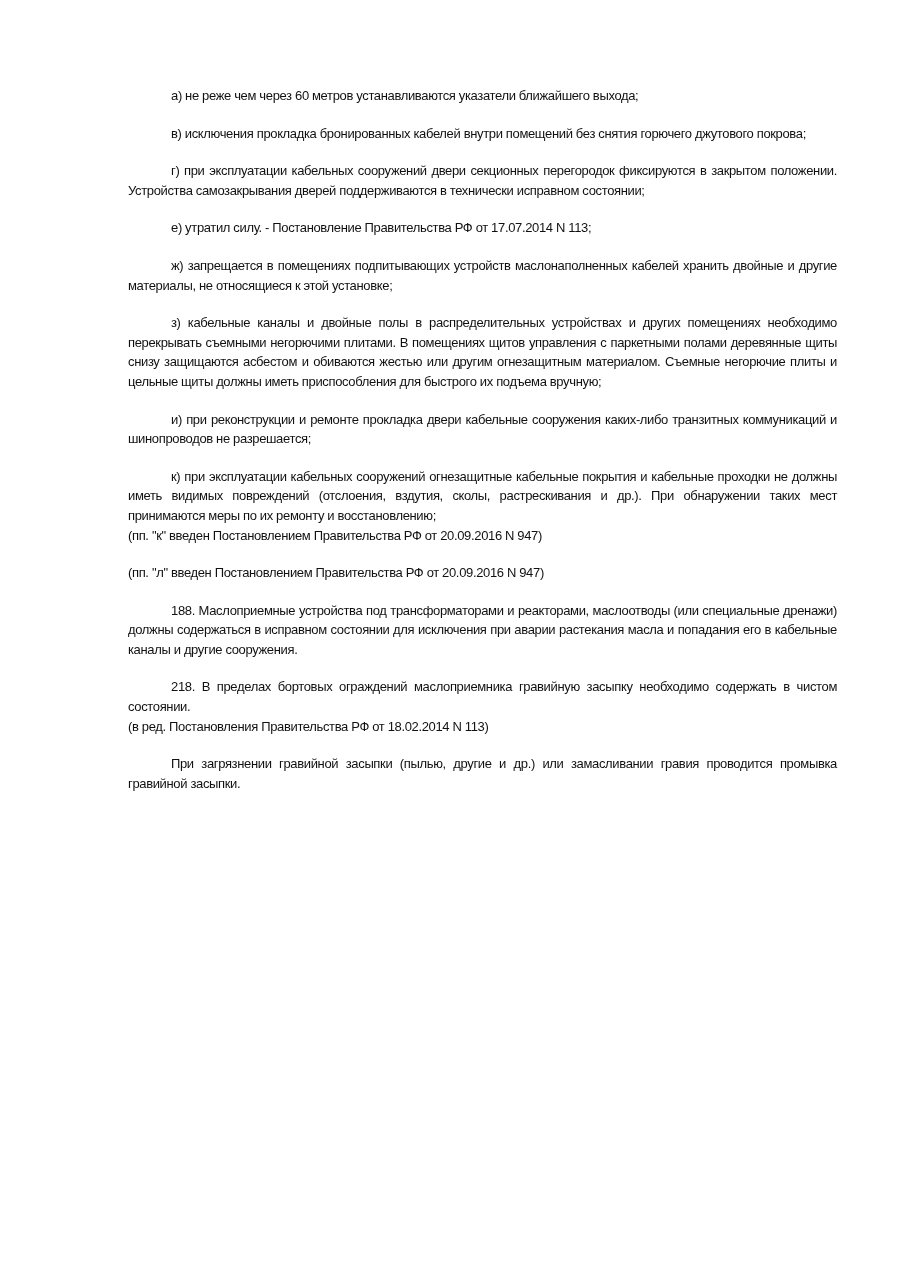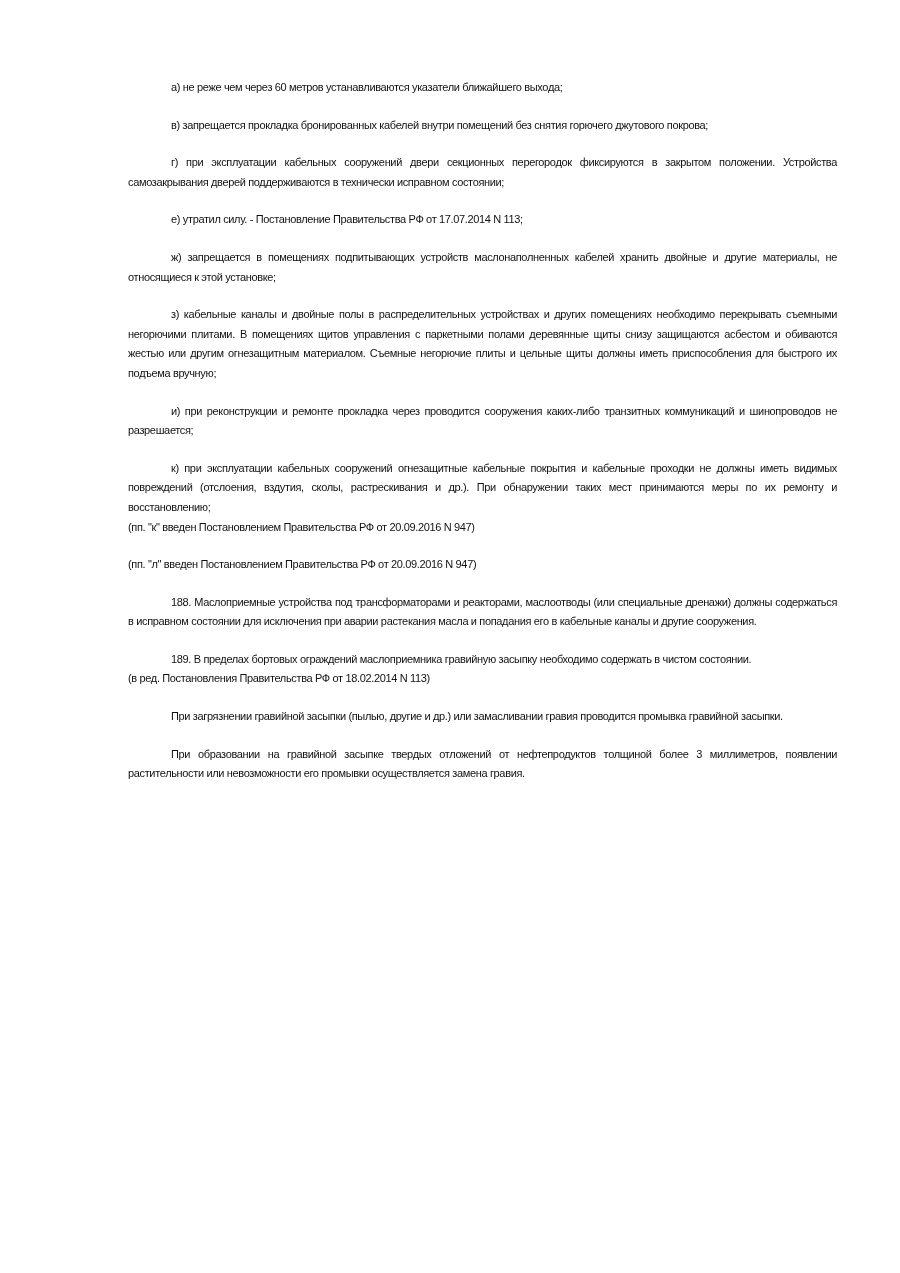--- a/index.html
+++ b/index.html
@@ -11,23 +11,23 @@
       width: 900px;
       height: 1273px;
       position: relative;
       overflow: hidden;
       color: #111111;
       font-family: "Liberation Sans", "DejaVu Sans", sans-serif;
     }
     .page {
       position: absolute;
       left: 128px;
-      top: 78px;
+      top: 86px;
       width: 709px;
-      font-size: 11px;
+      font-size: 13px;
       line-height: 19.6px;
       letter-spacing: -0.35px;
     }
     .p {
       text-indent: 43px;
       text-align: justify;
       margin: 0;
     }
     .note {
       text-indent: 0;
@@ -42,63 +42,60 @@
 <body>
 
 <div class="page">
 
   <div class="block">
     <p class="p">а) не реже чем через 60 метров устанавливаются указатели ближайшего выхода;</p>
   </div>
 
 
   <div class="block">
-    <p class="p">в) запрещается прокладка бронированных кабелей внутри помещений без снятия горючего джутового покрова;</p>
+    <p class="p">в) исключения прокладка бронированных кабелей внутри помещений без снятия горючего джутового покрова;</p>
   </div>
 
   <div class="block">
     <p class="p">г) при эксплуатации кабельных сооружений двери секционных перегородок фиксируются в закрытом положении. Устройства самозакрывания дверей поддерживаются в технически исправном состоянии;</p>
   </div>
 
 
   <div class="block">
     <p class="p">е) утратил силу. - Постановление Правительства РФ от 17.07.2014 N 113;</p>
   </div>
 
   <div class="block">
     <p class="p">ж) запрещается в помещениях подпитывающих устройств маслонаполненных кабелей хранить двойные и другие материалы, не относящиеся к этой установке;</p>
   </div>
 
   <div class="block">
     <p class="p">з) кабельные каналы и двойные полы в распределительных устройствах и других помещениях необходимо перекрывать съемными негорючими плитами. В помещениях щитов управления с паркетными полами деревянные щиты снизу защищаются асбестом и обиваются жестью или другим огнезащитным материалом. Съемные негорючие плиты и цельные щиты должны иметь приспособления для быстрого их подъема вручную;</p>
   </div>
 
   <div class="block">
-    <p class="p">и) при реконструкции и ремонте прокладка через проводится сооружения каких-либо транзитных коммуникаций и шинопроводов не разрешается;</p>
+    <p class="p">и) при реконструкции и ремонте прокладка двери кабельные сооружения каких-либо транзитных коммуникаций и шинопроводов не разрешается;</p>
   </div>
 
   <div class="block">
     <p class="p">к) при эксплуатации кабельных сооружений огнезащитные кабельные покрытия и кабельные проходки не должны иметь видимых повреждений (отслоения, вздутия, сколы, растрескивания и др.). При обнаружении таких мест принимаются меры по их ремонту и восстановлению;</p>
     <p class="note">(пп. "к" введен Постановлением Правительства РФ от 20.09.2016 N 947)</p>
   </div>
 
   <div class="block">
     <p class="note">(пп. "л" введен Постановлением Правительства РФ от 20.09.2016 N 947)</p>
   </div>
 
   <div class="block">
     <p class="p">188. Маслоприемные устройства под трансформаторами и реакторами, маслоотводы (или специальные дренажи) должны содержаться в исправном состоянии для исключения при аварии растекания масла и попадания его в кабельные каналы и другие сооружения.</p>
   </div>
 
   <div class="block">
-    <p class="p">189. В пределах бортовых ограждений маслоприемника гравийную засыпку необходимо содержать в чистом состоянии.</p>
+    <p class="p">218. В пределах бортовых ограждений маслоприемника гравийную засыпку необходимо содержать в чистом состоянии.</p>
     <p class="note">(в ред. Постановления Правительства РФ от 18.02.2014 N 113)</p>
   </div>
 
   <div class="block">
     <p class="p">При загрязнении гравийной засыпки (пылью, другие и др.) или замасливании гравия проводится промывка гравийной засыпки.</p>
   </div>
 
-  <div class="block">
-    <p class="p">При образовании на гравийной засыпке твердых отложений от нефтепродуктов толщиной более 3 миллиметров, появлении растительности или невозможности его промывки осуществляется замена гравия.</p>
-  </div>
 
 </div>
 
 </body></html>

